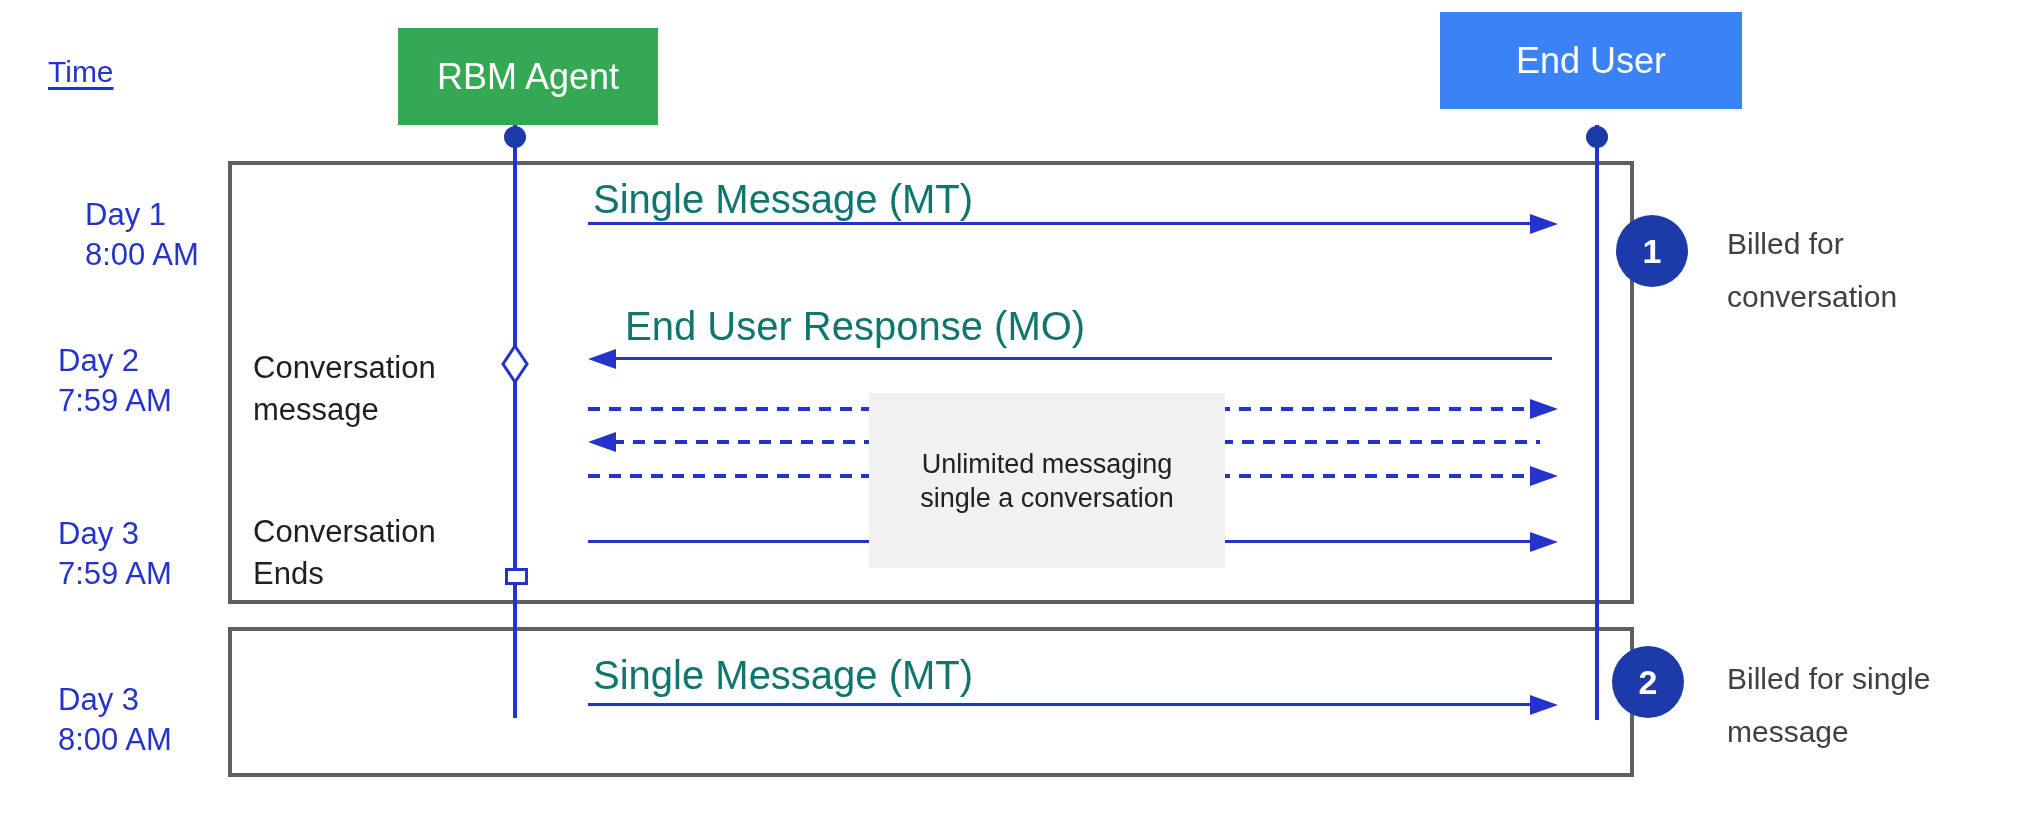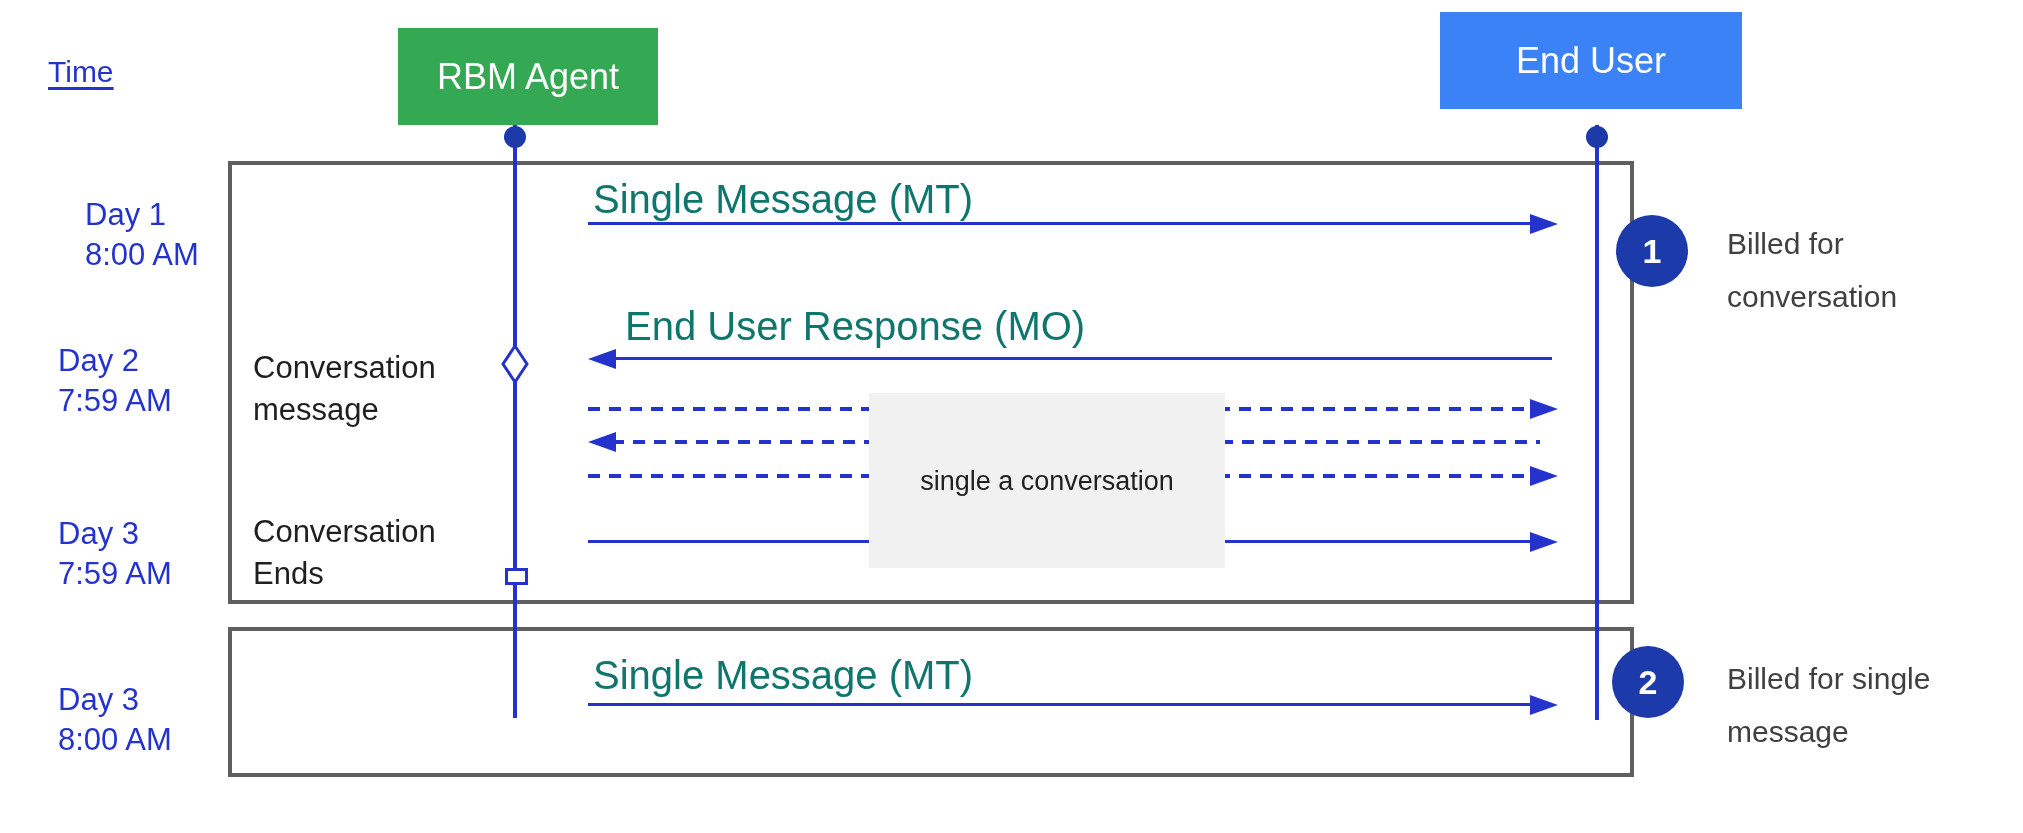--- a/index.html
+++ b/index.html
@@ -131,20 +131,21 @@
     <div class="shaft solid-right"></div>
     <div class="head head-right"></div>
   </div>
 
   <svg class="abs diamond-svg" width="30" height="42">
     <polygon points="15,3 27,21 15,39 3,21" fill="#ffffff" stroke="#2433cc" stroke-width="3"></polygon>
   </svg>
   <div class="abs square-marker"></div>
 
   <div class="abs note">
+    <div>Unlimited messaging</div>
     <div>single a conversation</div>
   </div>
 
   <div class="abs badge badge-1">1</div>
   <div class="abs badge badge-2">2</div>
 
   <div class="abs annot" style="top:217px;">
     <div>Billed for</div>
     <div>conversation</div>
   </div>

